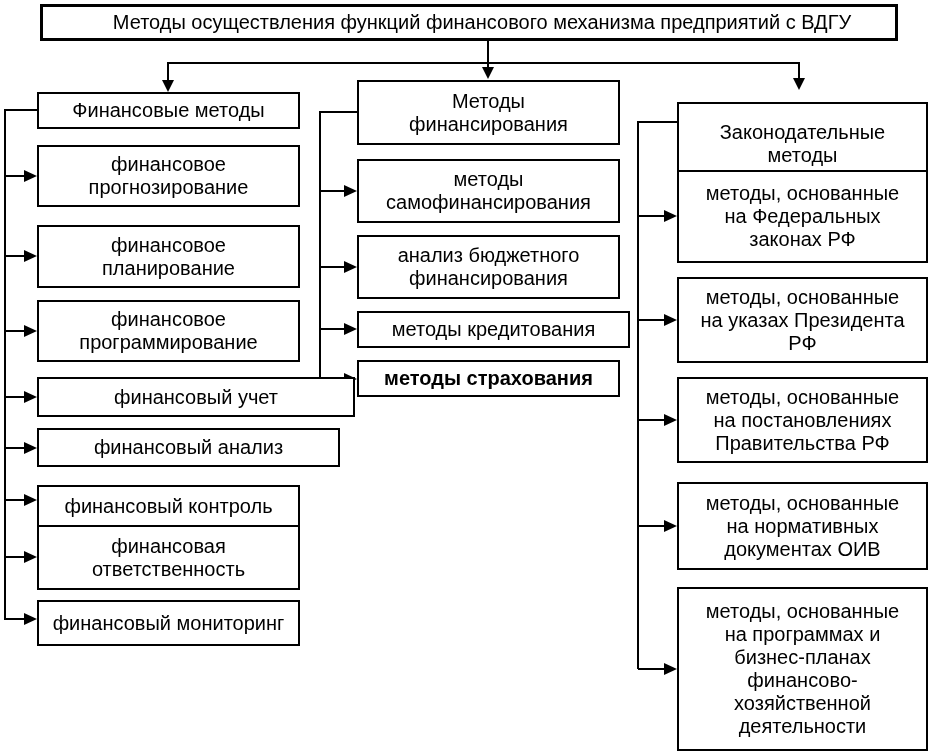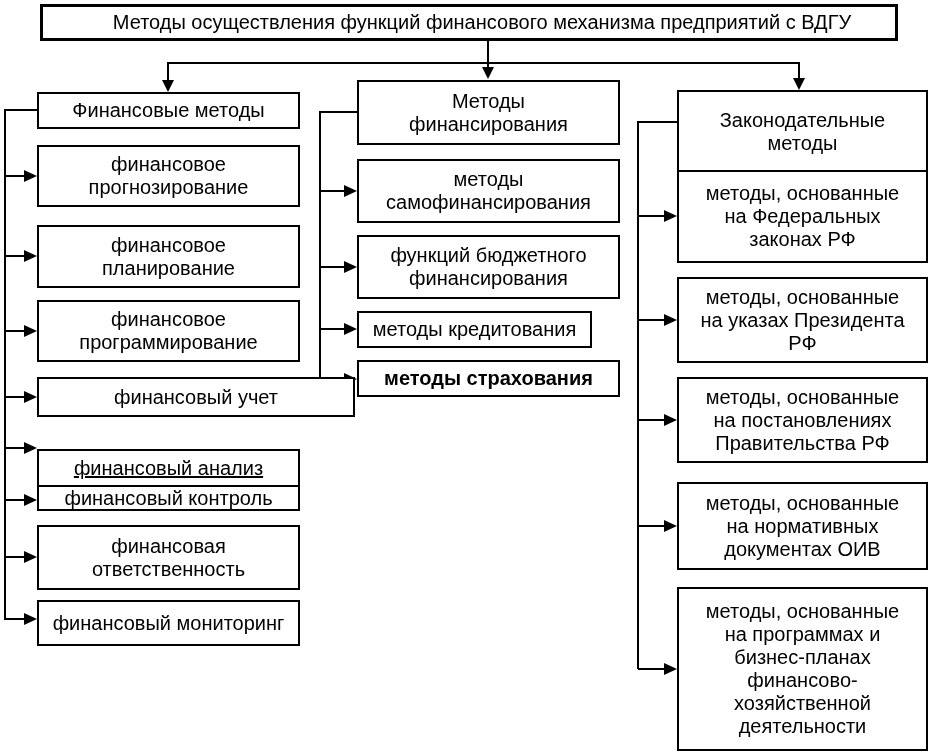--- a/index.html
+++ b/index.html
@@ -134,54 +134,54 @@
     <span class="lbl">финансовое
 планирование</span>
   </div>
   <div class="box" style="left:37px;top:300px;width:263px;height:62px;">
     <span class="lbl">финансовое
 программирование</span>
   </div>
   <div class="box" style="left:37px;top:377px;width:318px;height:40px;">
     <span class="lbl">финансовый учет</span>
   </div>
-  <div class="box" style="left:37px;top:449px;width:263px;height:39px;text-decoration:underline;">
+  <div class="box" style="left:37px;top:428px;width:303px;height:39px;">
     <span class="lbl">финансовый анализ</span>
   </div>
-  <div class="box" style="left:37px;top:485px;width:263px;height:26px;">
+  <div class="box" style="left:37px;top:485px;width:263px;height:42px;">
     <span class="lbl">финансовый контроль</span>
   </div>
   <div class="box" style="left:37px;top:525px;width:263px;height:65px;">
     <span class="lbl">финансовая
 ответственность</span>
   </div>
   <div class="box" style="left:37px;top:600px;width:263px;height:46px;">
     <span class="lbl">финансовый мониторинг</span>
   </div>
 
   <div class="box" style="left:357px;top:80px;width:263px;height:65px;">
     <span class="lbl">Методы
 финансирования</span>
   </div>
   <div class="box" style="left:357px;top:159px;width:263px;height:64px;">
     <span class="lbl">методы
 самофинансирования</span>
   </div>
   <div class="box" style="left:357px;top:235px;width:263px;height:64px;">
-    <span class="lbl">функций бюджетного
+    <span class="lbl">анализ бюджетного
 финансирования</span>
   </div>
-  <div class="box" style="left:357px;top:311px;width:235px;height:37px;">
+  <div class="box" style="left:357px;top:311px;width:273px;height:37px;">
     <span class="lbl">методы кредитования</span>
   </div>
   <div class="box" style="left:357px;top:360px;width:263px;height:37px;font-weight:bold;">
     <span class="lbl">методы страхования</span>
   </div>
 
-  <div class="box" style="left:677px;top:90px;width:251px;height:83px;">
+  <div class="box" style="left:677px;top:102px;width:251px;height:83px;">
     <span class="lbl">Законодательные
 методы</span>
   </div>
   <div class="box" style="left:677px;top:170px;width:251px;height:93px;">
     <span class="lbl">методы, основанные
 на Федеральных
 законах РФ</span>
   </div>
   <div class="box" style="left:677px;top:277px;width:251px;height:86px;">
     <span class="lbl">методы, основанные

